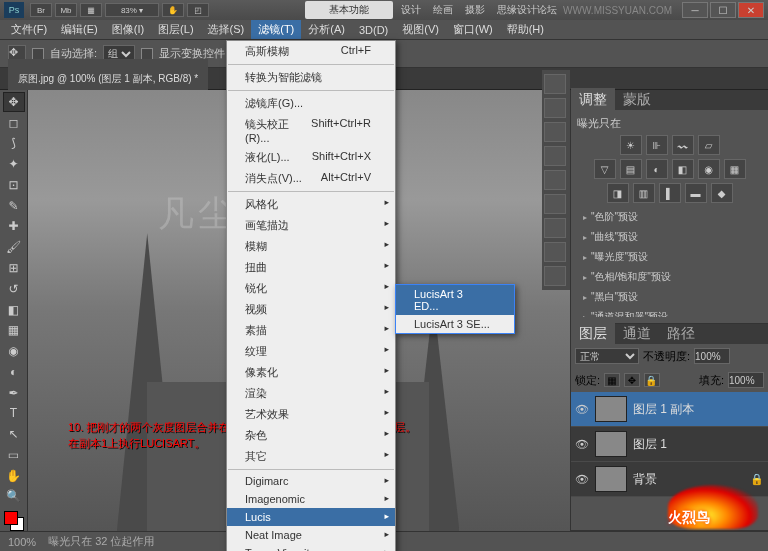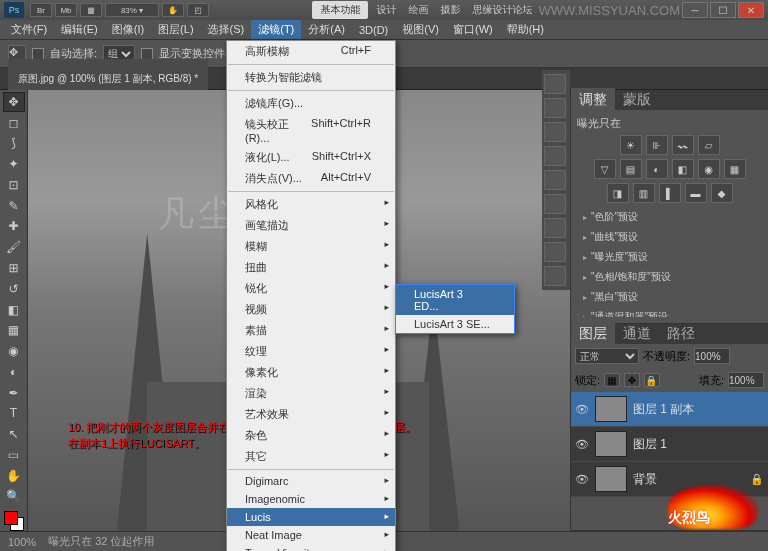--- a/index.html
+++ b/index.html
@@ -1,23 +1,23 @@
 <!DOCTYPE html>
 <html><head>
 <meta charset="utf-8">
 <style>
 *{margin:0;padding:0;box-sizing:border-box;font-family:"Microsoft YaHei",Arial,sans-serif;font-size:11px;user-select:none}
 body{width:768px;height:551px;background:#535353;overflow:hidden;position:relative}
 .titlebar{height:20px;background:linear-gradient(#5a5a5a,#4a4a4a);display:flex;align-items:center;padding:0 4px;color:#ddd}
 .titlebar .ps-icon{width:20px;height:16px;background:#1a3d5c;color:#8cc;display:flex;align-items:center;justify-content:center;font-weight:normal;font-size:9px;margin-right:6px}
 .titlebar .tbtn{width:22px;height:14px;background:#444;border:1px solid #666;margin-right:3px;display:flex;align-items:center;justify-content:center;font-size:8px;color:#ccc}
 .titlebar .spacer{flex:1}
-.titlebar .mode-btn{padding:2px 8px;background:#ddd;color:#333;border-radius:2px;margin:0 2px;font-size:10px}
+.titlebar .mode-btn{padding:2px 24px;background:#ddd;color:#333;border-radius:2px;margin:0 2px;font-size:10px}
 .titlebar .mode-txt{padding:2px 6px;color:#ccc;font-size:10px}
-.titlebar .watermark{color:#888;font-size:13px;margin-right:0}
+.titlebar .watermark{color:#888;font-size:10px;margin-right:8px}
 .win-btns{display:flex}
 .win-btn{width:26px;height:16px;background:#555;border:1px solid #777;margin-left:2px;display:flex;align-items:center;justify-content:center;color:#ccc;font-size:10px}
 .win-close{background:#c94030}
 .menubar{height:20px;background:#535353;display:flex;align-items:center;padding:0 4px;color:#ddd;border-bottom:1px solid #333}
 .menubar span{padding:2px 7px;cursor:default}
 .menubar .active{background:#3a6ea5;color:#fff}
 .optbar{height:28px;background:#535353;display:flex;align-items:center;padding:0 8px;color:#ccc;border-bottom:1px solid #333;gap:6px}
 .optbar .chk{width:12px;height:12px;border:1px solid #888;background:#444}
 .optbar select{background:#3a3a3a;color:#ccc;border:1px solid #666;font-size:10px;height:18px}
 .optbar .icn{width:18px;height:18px;border:1px solid #666;background:#444}

